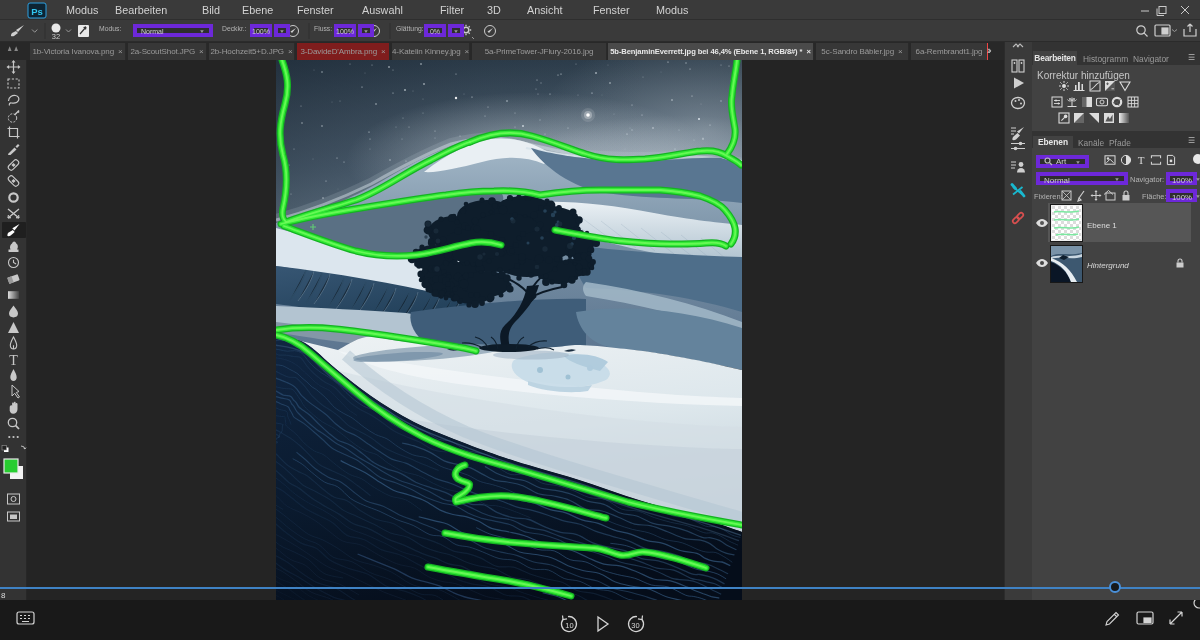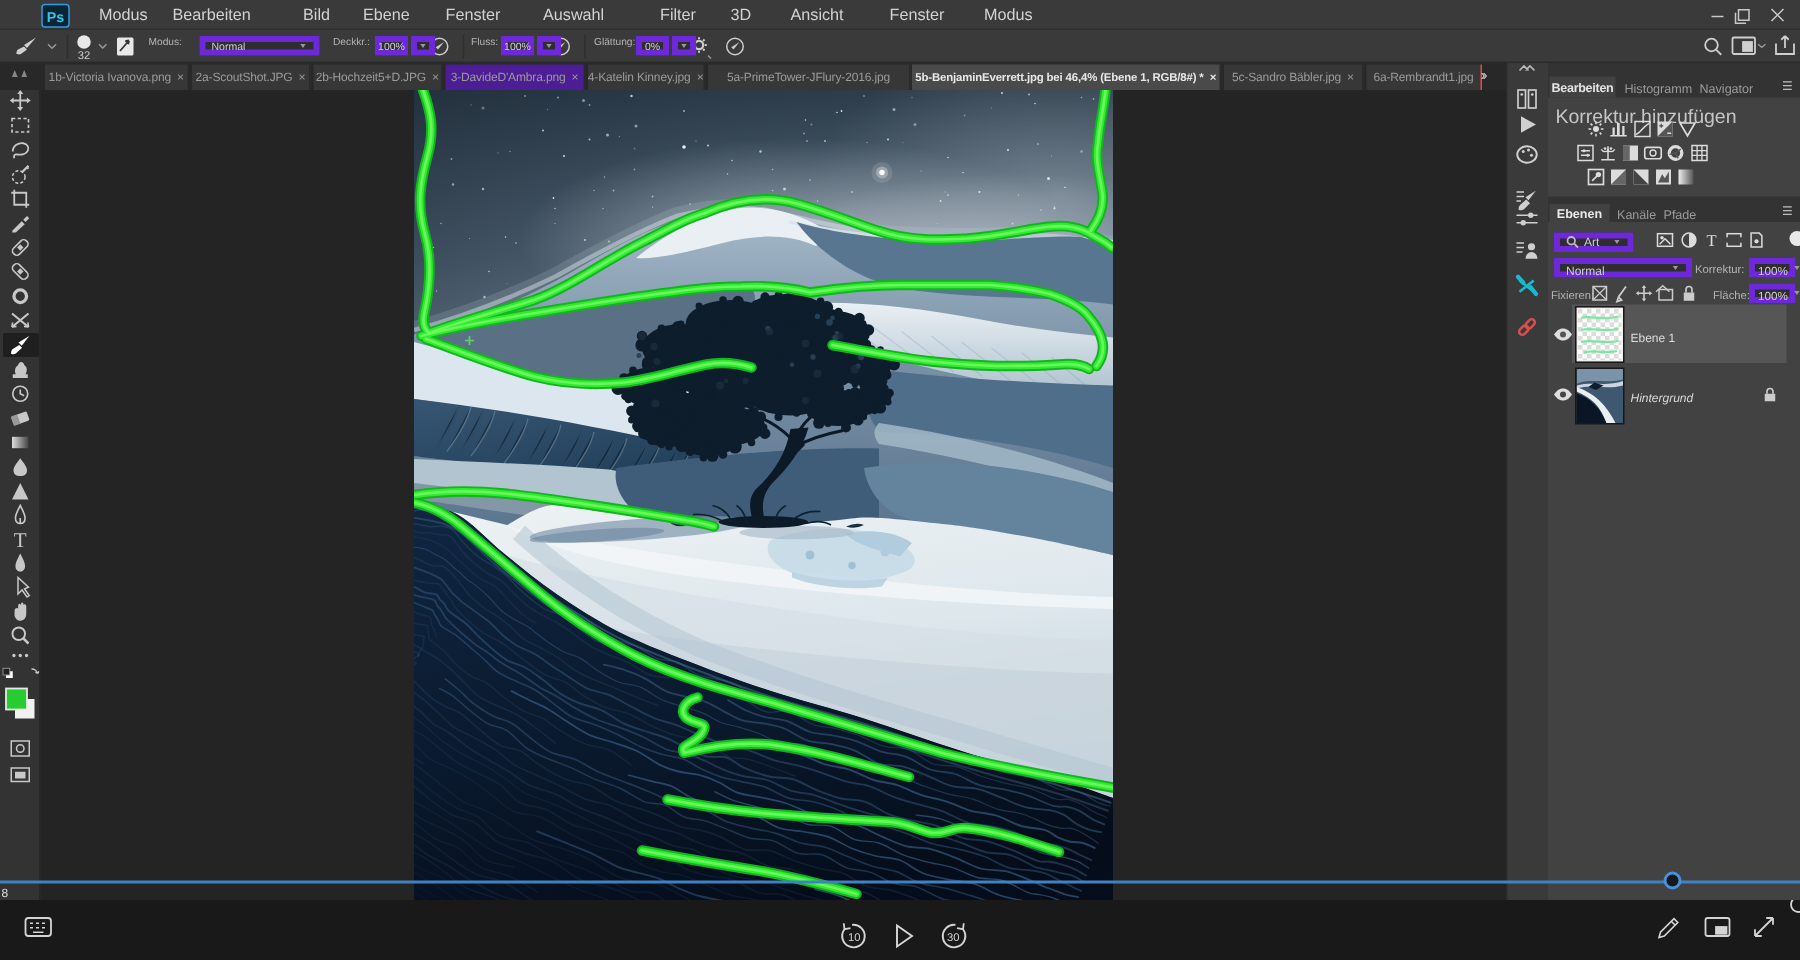--- a/index.html
+++ b/index.html
@@ -94,22 +94,22 @@
       <path d="M44,9.5 l2.5,2 l2.5,-2" stroke="#999" stroke-width="1"></path>
       <path d="M56,9 v7 h12 v-7 M62,4 v8 M62,4 l-2.5,2.5 M62,4 l2.5,2.5"></path>
     </g>
 </svg>
 
 <div style="position:absolute;left:0;top:42px;width:1004px;height:18px;background:#282828"></div>
 <div style="position:absolute;left:5px;top:44px;color:#888;font-size:8px;transform:scaleX(0.8)">▲▲</div>
 <div style="position:absolute;left:30px;top:43px;width:96px;height:17px;background:#373737;border-right:1px solid #2a2a2a;color:#9b9b9b;font-size:8px;font-weight:normal;display:flex;align-items:center;justify-content:center;white-space:nowrap;overflow:hidden;letter-spacing:-0.1px">1b-Victoria Ivanova.png<span style="margin-left:4px">×</span></div>
 <div style="position:absolute;left:128px;top:43px;width:79px;height:17px;background:#373737;border-right:1px solid #2a2a2a;color:#9b9b9b;font-size:8px;font-weight:normal;display:flex;align-items:center;justify-content:center;white-space:nowrap;overflow:hidden;letter-spacing:-0.1px">2a-ScoutShot.JPG<span style="margin-left:4px">×</span></div>
 <div style="position:absolute;left:209px;top:43px;width:86px;height:17px;background:#373737;border-right:1px solid #2a2a2a;color:#9b9b9b;font-size:8px;font-weight:normal;display:flex;align-items:center;justify-content:center;white-space:nowrap;overflow:hidden;letter-spacing:-0.1px">2b-Hochzeit5+D.JPG<span style="margin-left:4px">×</span></div>
-<div style="position:absolute;left:297px;top:43px;width:93px;height:17px;background:#4c1d95;border-right:1px solid #2a2a2a;color:#9b9b9b;font-size:8px;font-weight:normal;display:flex;align-items:center;justify-content:center;white-space:nowrap;overflow:hidden;letter-spacing:-0.1px">3-DavideD'Ambra.png<span style="margin-left:4px">×</span></div>
-<div style="position:absolute;left:392px;top:43px;width:78px;height:17px;background:#373737;border-right:1px solid #2a2a2a;color:#9b9b9b;font-size:8px;font-weight:normal;display:flex;align-items:center;justify-content:flex-end;white-space:nowrap;overflow:hidden;letter-spacing:-0.1px">4-Katelin Kinney.jpg<span style="margin-left:4px">×</span></div>
+<div style="position:absolute;left:297px;top:43px;width:93px;height:17px;background:#7f1d1d;border-right:1px solid #2a2a2a;color:#9b9b9b;font-size:8px;font-weight:normal;display:flex;align-items:center;justify-content:center;white-space:nowrap;overflow:hidden;letter-spacing:-0.1px">3-DavideD'Ambra.png<span style="margin-left:4px">×</span></div>
+<div style="position:absolute;left:392px;top:43px;width:78px;height:17px;background:#373737;border-right:1px solid #2a2a2a;color:#9b9b9b;font-size:8px;font-weight:normal;display:flex;align-items:center;justify-content:flex-start;white-space:nowrap;overflow:hidden;letter-spacing:-0.1px">4-Katelin Kinney.jpg<span style="margin-left:4px">×</span></div>
 <div style="position:absolute;left:472px;top:43px;width:135px;height:17px;background:#373737;border-right:1px solid #2a2a2a;color:#9b9b9b;font-size:8px;font-weight:normal;display:flex;align-items:center;justify-content:center;white-space:nowrap;overflow:hidden;letter-spacing:-0.1px">5a-PrimeTower-JFlury-2016.jpg</div>
 <div style="position:absolute;left:608px;top:43px;width:206px;height:17px;background:#4a4a4a;border-right:1px solid #2a2a2a;color:#e8e8e8;font-size:7.6px;font-weight:bold;display:flex;align-items:center;justify-content:center;white-space:nowrap;overflow:hidden;letter-spacing:-0.1px">5b-BenjaminEverrett.jpg bei 46,4% (Ebene 1, RGB/8#) *<span style="margin-left:4px">×</span></div>
 <div style="position:absolute;left:816px;top:43px;width:93px;height:17px;background:#373737;border-right:1px solid #2a2a2a;color:#9b9b9b;font-size:8px;font-weight:normal;display:flex;align-items:center;justify-content:center;white-space:nowrap;overflow:hidden;letter-spacing:-0.1px">5c-Sandro Bäbler.jpg<span style="margin-left:4px">×</span></div>
 <div style="position:absolute;left:911px;top:43px;width:77px;height:17px;background:#373737;border-right:1px solid #ef4444;color:#9b9b9b;font-size:8px;font-weight:normal;display:flex;align-items:center;justify-content:center;white-space:nowrap;overflow:hidden;letter-spacing:-0.1px">6a-Rembrandt1.jpg</div>
 <div style="position:absolute;left:987px;top:45px;color:#ccc;font-size:10px;letter-spacing:-2px">››</div>
 
 <div style="position:absolute;left:27px;top:60px;width:977px;height:540px;background:#242424"></div>
 
 <div style="position:absolute;left:0;top:60px;width:27px;height:540px;background:#333;border-right:1px solid #272727"></div>
 <svg width="27" height="480" viewBox="0 0 27 480" style="position:absolute;left:0;top:60px">
@@ -971,21 +971,21 @@
       </g>
     </g>
   </svg>
 
 <div style="position:absolute;left:1032px;top:42px;width:168px;height:558px;background:#333"></div>
 <div style="position:absolute;left:1033px;top:51px;width:44px;height:14px;background:#424242;color:#e4e4e4;font-size:8.4px;font-weight:bold;display:flex;align-items:center;justify-content:center;letter-spacing:-0.2px">Bearbeiten</div>
 <div style="position:absolute;left:1083px;top:54px;color:#9a9a9a;font-size:8.4px">Histogramm</div>
 <div style="position:absolute;left:1133px;top:54px;color:#9a9a9a;font-size:8.4px">Navigator</div>
 <div style="position:absolute;left:1188px;top:53px;color:#bbb;font-size:8px">☰</div>
 <div style="position:absolute;left:1032px;top:65px;width:168px;height:66px;background:#424242"></div>
-<div style="position:absolute;left:1037px;top:70px;color:#c6c6c6;font-size:13px">Korrektur hinzufügen</div>
+<div style="position:absolute;left:1037px;top:70px;color:#c6c6c6;font-size:10px">Korrektur hinzufügen</div>
 <svg width="168" height="66" viewBox="1032 65 168 66" style="position:absolute;left:1032px;top:65px">
     <defs>
       <linearGradient id="selcol" x1="0" y1="0" x2="1" y2="0">
         <stop offset="0" stop-color="#eee"></stop>
         <stop offset="1" stop-color="#555"></stop>
       </linearGradient>
     </defs>
     <g transform="translate(1064,86)">
       <circle r="2" fill="#dcdcdc"></circle>
       <g stroke="#dcdcdc" stroke-width="1">
@@ -1090,21 +1090,21 @@
       <rect x="3.4" y="-1.8" width="2.6" height="3.6" fill="#424242"></rect>
     </g>
 <g transform="translate(1171,160)">
       <path d="M-3.6,-4.6 H1.8 L3.6,-2.8 V4.6 H-3.6 Z" fill="none" stroke="#dcdcdc" stroke-width="1"></path>
       <circle cx="0" cy="0.9" r="1.4" fill="#dcdcdc"></circle>
     </g>
 <circle cx="1198" cy="159" r="5" fill="#e8e8e8"></circle>
 </svg>
 
 <div class="fld" style="position:absolute;left:1036px;top:172px;width:92px;justify-content:space-between;font-size:8px">Normal<span class="caret">▼</span></div>
-<span class="lbl" style="position:absolute;left:1130px;top:175px;font-size:7.5px">Korrektur:</span>
+<span class="lbl" style="position:absolute;left:1130px;top:175px;font-size:7.5px">Navigator:</span>
 <div class="fld" style="position:absolute;left:1166px;top:172px;width:31px;font-size:7.8px;padding:0 2px;justify-content:space-between">100%<span class="caret">▼</span></div>
 
 <span class="lbl" style="position:absolute;left:1034px;top:192px;font-size:7.5px">Fixieren:</span>
 <svg width="80" height="16" style="position:absolute;left:1060px;top:188px">
  <g stroke="#ccc" fill="none">
   <rect x="2" y="3" width="9" height="9" fill="none" stroke-width="1"></rect>
       <path d="M2,3 l9,9 M11,3 l-9,9" stroke-width="0.8"></path>
   <path d="M24,3 L19,10 M19,10 l-1,3 l3,-1 Z" stroke-width="1.2"></path>
   <g transform="translate(36,7.5)">
         <path d="M0,-4 V4 M-4,0 H4" stroke-width="1.1"></path>

